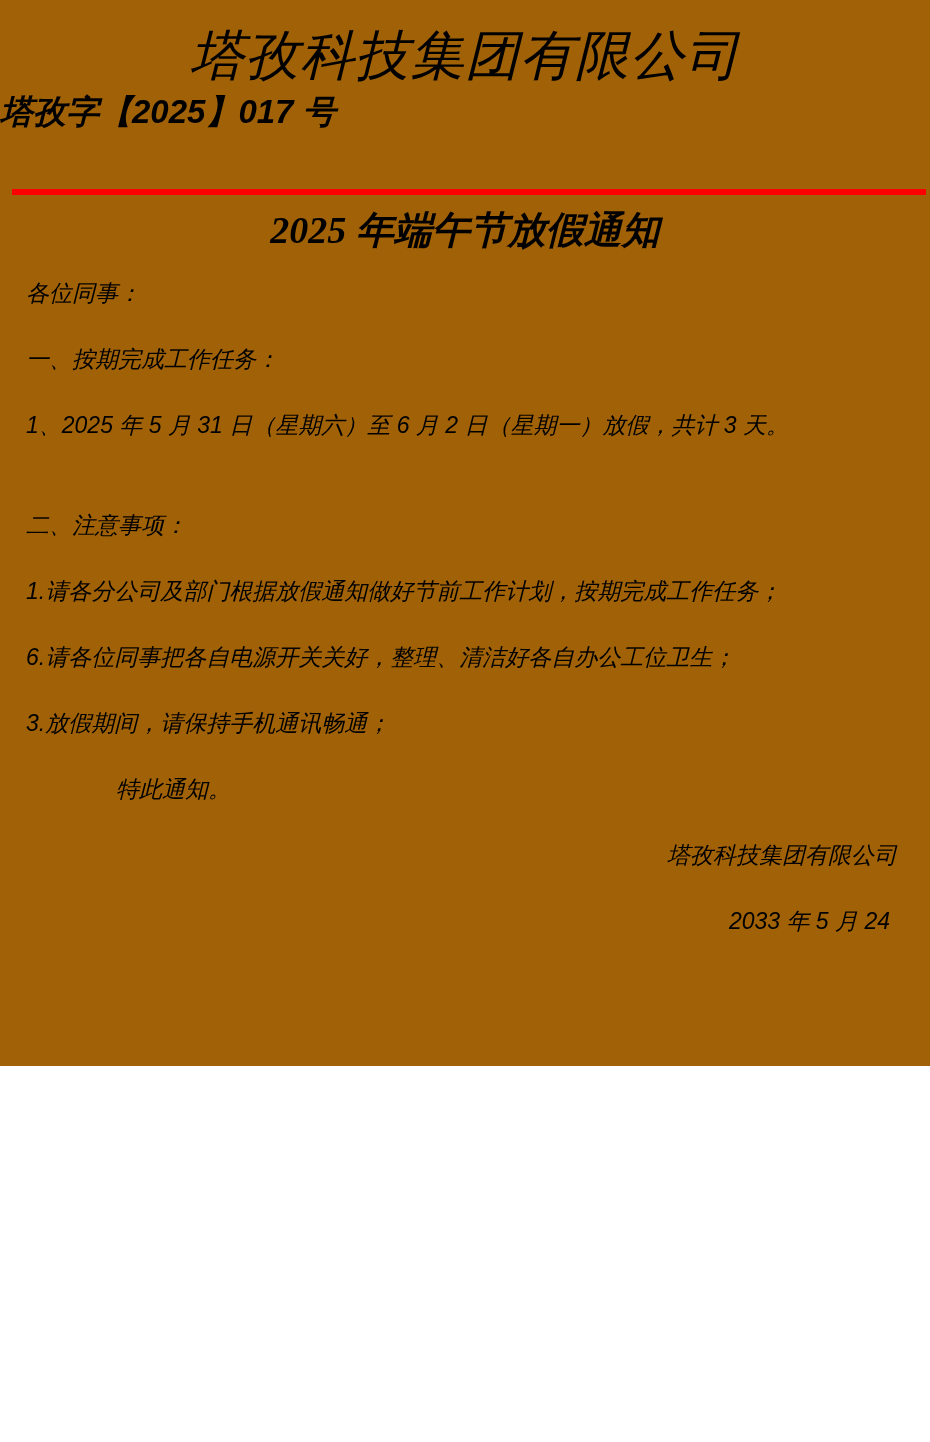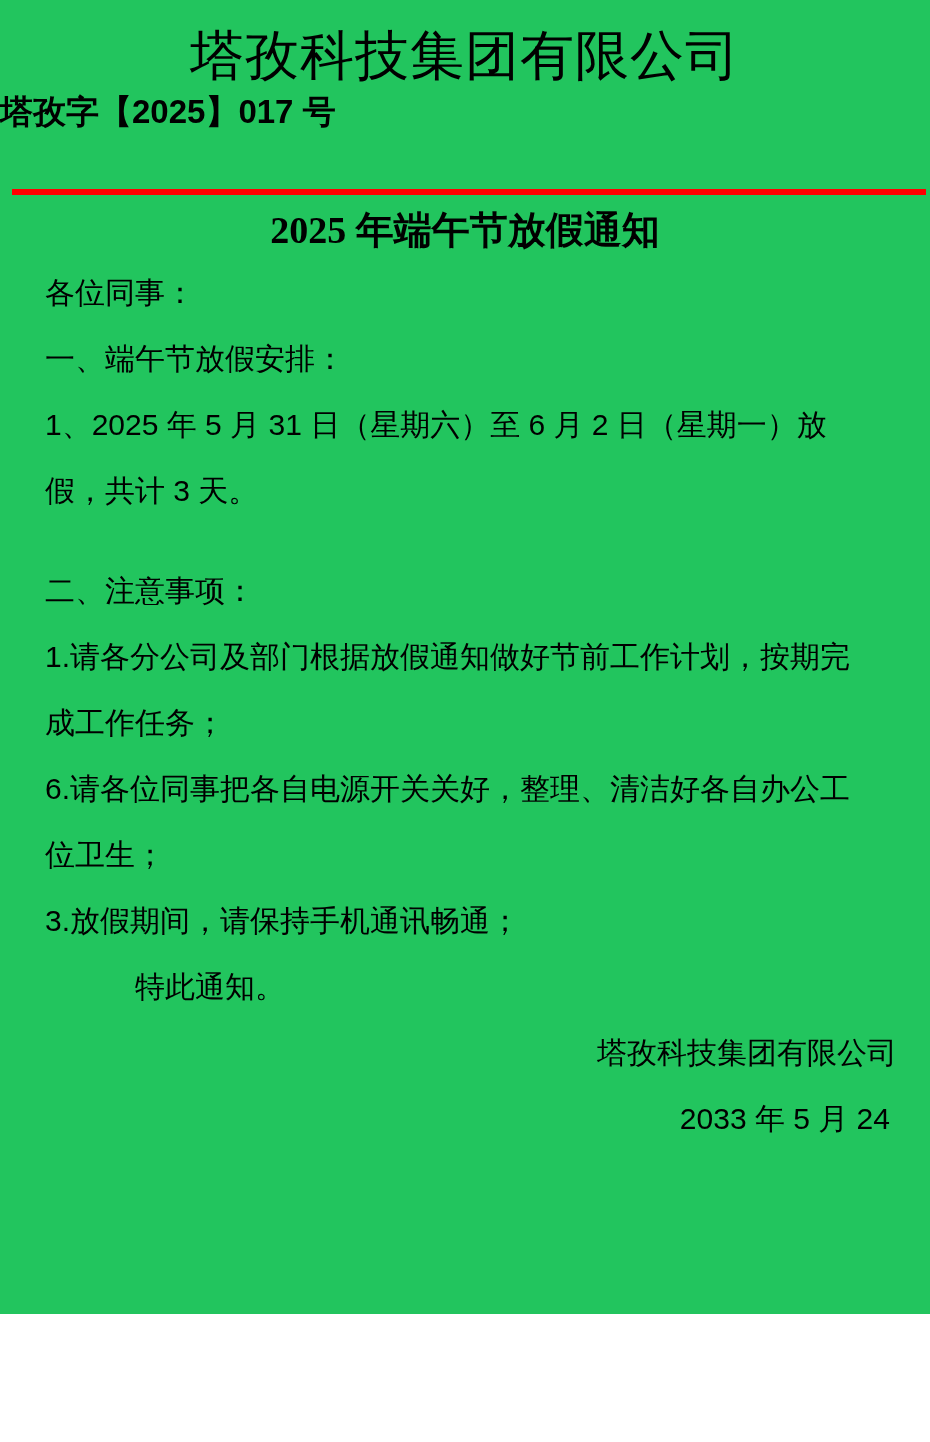--- a/index.html
+++ b/index.html
@@ -3,25 +3,26 @@
 <meta charset="utf-8">
 <style>
   html, body {
     margin: 0;
     padding: 0;
     background: #ffffff;
   }
   .page {
     position: relative;
     width: 930px;
-    height: 1314px;
-    background: #22c55e;
+    height: 1066px;
+    background: #a16207;
     color: #000000;
     overflow: hidden;
     font-family: "Liberation Sans", "DejaVu Sans", sans-serif;
+    font-style: italic;
   }
   .company-title {
     margin: 0;
     padding-top: 24px;
     font-family: "Liberation Serif", "DejaVu Serif", serif;
     font-weight: 400;
     font-size: 54px;
     line-height: 64px;
     text-align: center;
     letter-spacing: 1px;
@@ -45,22 +46,22 @@
   .notice-title {
     margin: 15px 0 0 0;
     font-family: "Liberation Serif", "DejaVu Serif", serif;
     font-weight: 700;
     font-size: 38px;
     line-height: 40px;
     text-align: center;
     white-space: nowrap;
   }
   .body-block {
-    margin: 10px 33px 0 45px;
-    font-size: 30px;
+    margin: 10px 33px 0 26px;
+    font-size: 23px;
     line-height: 66px;
   }
   .line {
     margin: 0;
   }
   .wrap {
     max-width: 820px;
   }
   .intro {
     text-indent: 44px;
@@ -89,21 +90,21 @@
 
   <div class="red-divider" style="background-color: rgb(255, 0, 0);"></div>
 
   <h2 class="notice-title">2025 年端午节放假通知</h2>
 
   <div class="body-block">
 
     <p class="line">各位同事：</p>
 
 
-    <p class="line">一、端午节放假安排：</p>
+    <p class="line">一、按期完成工作任务：</p>
 
     <p class="line wrap">1、2025 年 5 月 31 日（星期六）至 6 月 2 日（星期一）放假，共计 3 天。</p>
 
     <p class="line section2">二、注意事项：</p>
 
     <p class="line wrap">1.请各分公司及部门根据放假通知做好节前工作计划，按期完成工作任务；</p>
 
     <p class="line wrap">6.请各位同事把各自电源开关关好，整理、清洁好各自办公工位卫生；</p>
 
     <p class="line wrap">3.放假期间，请保持手机通讯畅通；</p>

